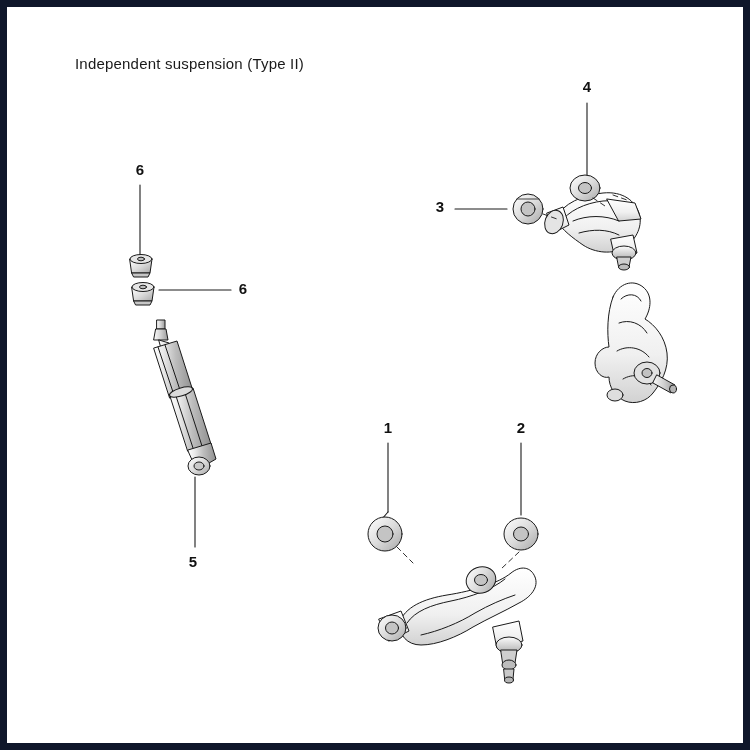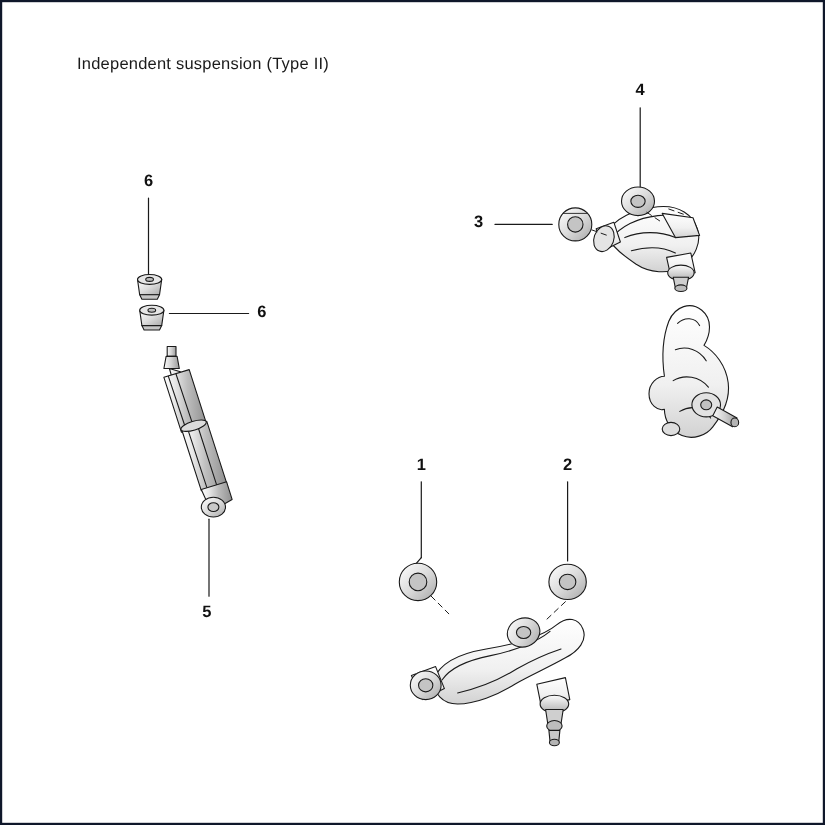--- a/index.html
+++ b/index.html
@@ -5,21 +5,21 @@
   html, body {
     margin: 0;
     padding: 0;
     background: #ffffff;
   }
   #page {
     position: relative;
     width: 750px;
     height: 750px;
     background: #ffffff;
-    border: 2px solid #0f172a;
+    border: 7px solid #0f172a;
     box-sizing: border-box;
     font-family: "Liberation Sans", sans-serif;
     overflow: hidden;
   }
   #title {
     position: absolute;
     left: 68px;
     top: 48px;
     font-size: 15px;
     color: #1a1a1a;

